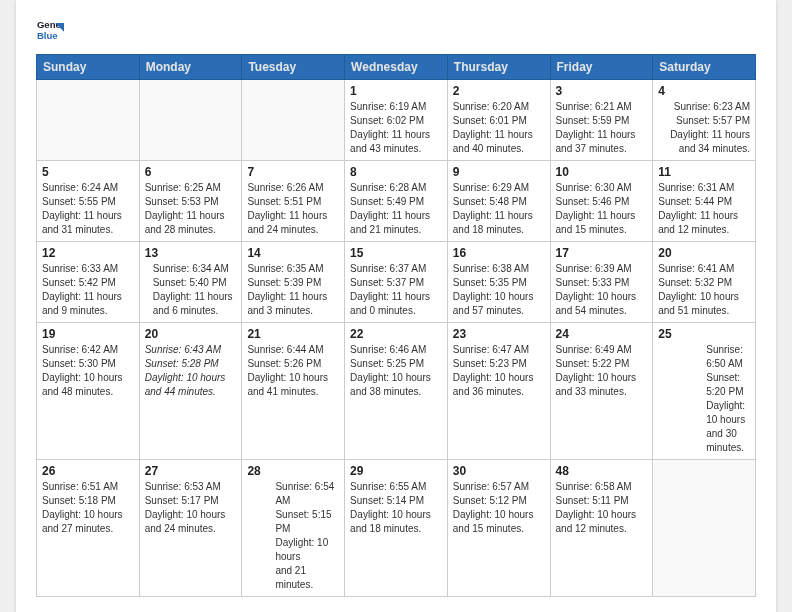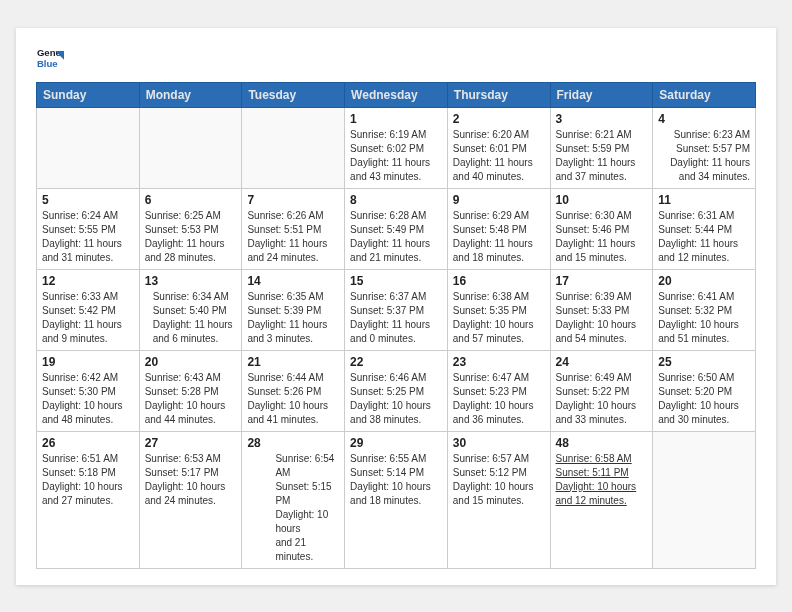--- a/index.html
+++ b/index.html
@@ -253,21 +253,21 @@
         <tr>
           <td>
             <span class="day-number">19</span>
             <div class="day-info" style="white-space: pre-line;">Sunrise: 6:42 AM
 Sunset: 5:30 PM
 Daylight: 10 hours
 and 48 minutes.</div>
           </td>
           <td>
             <span class="day-number">20</span>
-            <div class="day-info" style="white-space: pre-line;">Sunrise: 6:43 AM
+            <div class="day-info" style="white-space: pre-line; font-style: italic;">Sunrise: 6:43 AM
 Sunset: 5:28 PM
 Daylight: 10 hours
 and 44 minutes.</div>
           </td>
           <td>
             <span class="day-number">21</span>
             <div class="day-info" style="white-space: pre-line;">Sunrise: 6:44 AM
 Sunset: 5:26 PM
 Daylight: 10 hours
 and 41 minutes.</div>
@@ -288,21 +288,21 @@
           </td>
           <td>
             <span class="day-number">24</span>
             <div class="day-info" style="white-space: pre-line;">Sunrise: 6:49 AM
 Sunset: 5:22 PM
 Daylight: 10 hours
 and 33 minutes.</div>
           </td>
           <td>
             <span class="day-number">25</span>
-            <div class="day-info" style="white-space: pre-line;">Sunrise: 6:50 AM
+            <div class="day-info" style="white-space: pre-line; margin-left: 48px;">Sunrise: 6:50 AM
 Sunset: 5:20 PM
 Daylight: 10 hours
 and 30 minutes.</div>
           </td>
         </tr>
         <tr>
           <td>
             <span class="day-number">26</span>
             <div class="day-info" style="white-space: pre-line;">Sunrise: 6:51 AM
 Sunset: 5:18 PM
@@ -332,21 +332,21 @@
           </td>
           <td>
             <span class="day-number">30</span>
             <div class="day-info" style="white-space: pre-line;">Sunrise: 6:57 AM
 Sunset: 5:12 PM
 Daylight: 10 hours
 and 15 minutes.</div>
           </td>
           <td>
             <span class="day-number">48</span>
-            <div class="day-info" style="white-space: pre-line; text-decoration: underline;">Sunrise: 6:58 AM
+            <div class="day-info" style="white-space: pre-line;">Sunrise: 6:58 AM
 Sunset: 5:11 PM
 Daylight: 10 hours
 and 12 minutes.</div>
           </td>
           <td class="empty"></td>
         </tr>
       </tbody>
   </table>
 </div>
 

